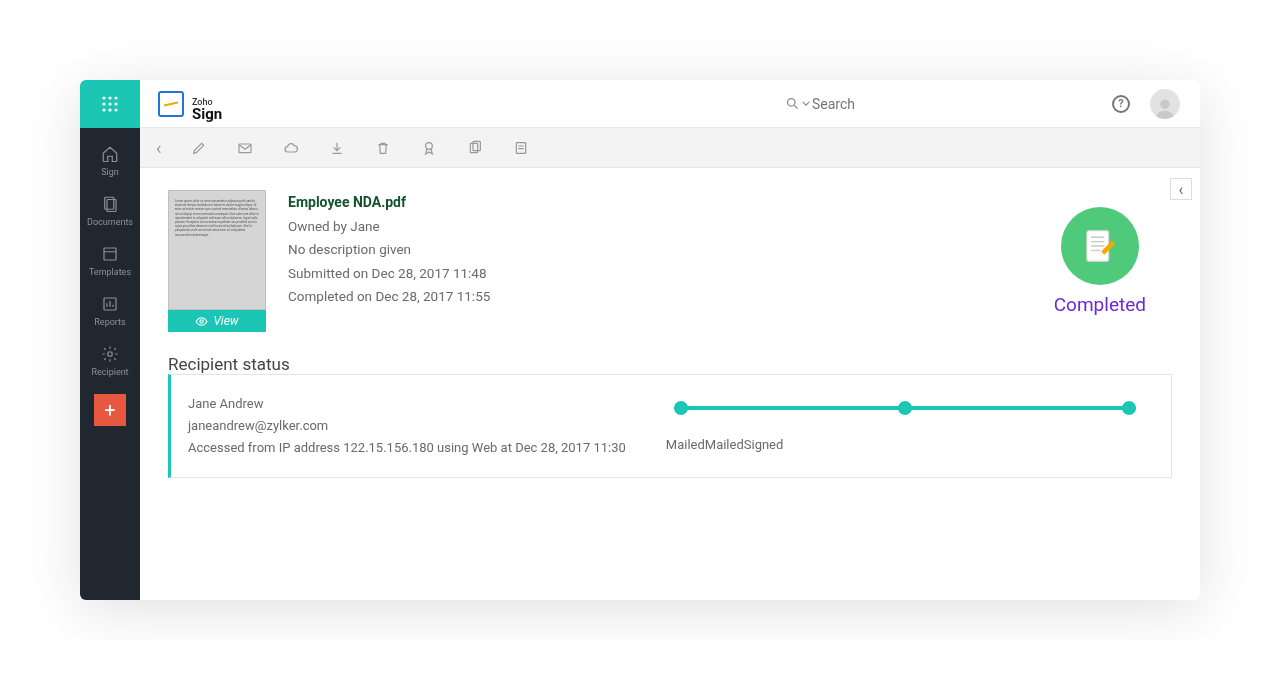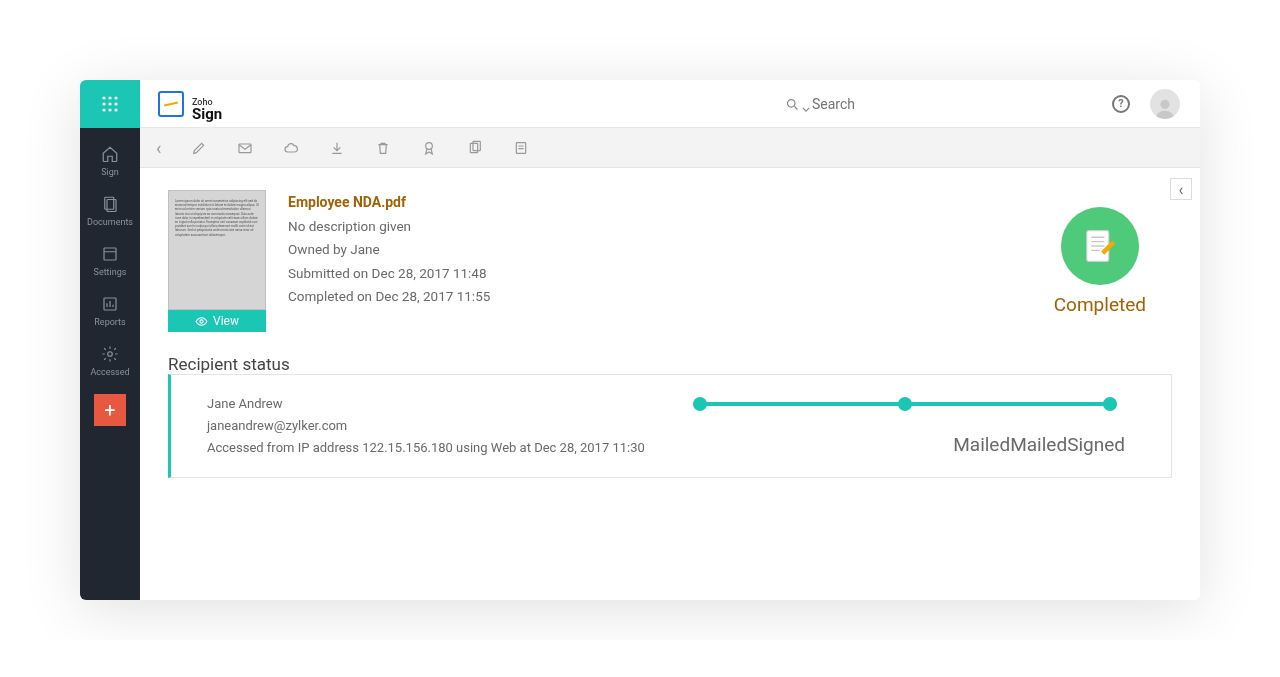--- a/index.html
+++ b/index.html
@@ -7,58 +7,58 @@
 .app-frame { width: 1120px; height: 520px; background: #fff; border-radius: 6px; box-shadow: 0 10px 60px rgba(0,0,0,0.12); overflow: hidden; display: flex; flex-direction: column; }
 .topbar { height: 48px; display: flex; align-items: center; border-bottom: 1px solid #e8e8e8; }
 .apps-grid { width: 60px; height: 48px; background: #1bc6b4; display: flex; align-items: center; justify-content: center; }
 .apps-grid svg { width: 18px; height: 18px; }
 .logo-area { display: flex; align-items: center; padding-left: 18px; gap: 8px; }
 .logo-icon { width: 26px; height: 26px; border: 2px solid #2076d8; border-radius: 3px; display: flex; align-items: center; justify-content: center; position: relative; }
 .logo-icon::after { content: ""; position: absolute; width: 14px; height: 2px; background: #f2a900; transform: rotate(-12deg); }
 .logo-text { line-height: 1; }
 .logo-text .brand { font-size: 9px; color: #333; font-weight: 500; margin-top: 12px; }
 .logo-text .product { font-size: 15px; color: #111; font-weight: 700; }
-.search-area { margin-left: auto; display: flex; align-items: flex-end; gap: 2px; color: #888; margin-right: 20px; }
+.search-area { margin-left: auto; display: flex; align-items: center; gap: 2px; color: #888; margin-right: 20px; }
 .search-area input { border: none; outline: none; font-size: 14px; color: #666; width: 280px; }
 .top-actions { display: flex; align-items: center; gap: 20px; padding-right: 20px; }
 .help-icon { width: 18px; height: 18px; border: 2px solid #777; border-radius: 50%; display: flex; align-items: center; justify-content: center; font-size: 11px; color: #777; cursor: pointer; font-weight: bold; }
 .avatar { width: 30px; height: 30px; border-radius: 50%; background: #e2e2e2; display: flex; align-items: flex-end; justify-content: center; overflow: hidden; cursor: pointer; }
 .avatar svg { width: 22px; height: 22px; fill: #c8c8c8; }
 .main-area { flex: 1; display: flex; min-height: 0; }
 .sidebar { width: 60px; background: #202731; display: flex; flex-direction: column; align-items: center; padding-top: 8px; }
 .nav-item { width: 60px; padding: 9px 0; display: flex; flex-direction: column; align-items: center; gap: 4px; color: #8a929c; cursor: pointer; }
 .nav-item svg { width: 18px; height: 18px; }
 .nav-item span { font-size: 9px; }
 .add-btn { width: 32px; height: 32px; background: #e8573f; color: #fff; display: flex; align-items: center; justify-content: center; font-size: 20px; margin-top: 8px; cursor: pointer; }
 .content { flex: 1; display: flex; flex-direction: column; background: #fff; min-width: 0; }
 .toolbar { height: 40px; background: #f3f3f3; border-bottom: 1px solid #e4e4e4; display: flex; align-items: center; padding: 0 16px; gap: 30px; }
 .toolbar-btn { color: #999; cursor: pointer; display: flex; align-items: center; }
 .toolbar-btn svg { width: 16px; height: 16px; }
 .doc-section { position: relative; padding: 22px 28px; display: flex; gap: 22px; }
 .collapse-toggle { position: absolute; top: 10px; right: 8px; width: 22px; height: 22px; border: 1px solid #ddd; display: flex; align-items: center; justify-content: center; color: #666; cursor: pointer; background: #fff; }
-.thumb { width: 98px; }
+.thumb { width: 98px; font-style: italic; }
 .thumb-img { width: 98px; height: 120px; background: #d5d5d5; border: 1px solid #c0c0c0; padding: 8px 6px; font-size: 3px; color: #555; line-height: 1.4; overflow: hidden; }
 .view-btn { width: 98px; height: 22px; background: #1bc6b4; color: #fff; font-size: 12px; display: flex; align-items: center; justify-content: center; gap: 5px; cursor: pointer; }
 .view-btn svg { width: 13px; height: 13px; }
 .doc-meta { flex: 1; font-size: 13.5px; color: #6a6a6a; line-height: 1.75; }
-.doc-meta .title { font-size: 14px; font-weight: 700; color: #a16207; }
+.doc-meta .title { font-size: 14px; font-weight: 700; color: #14532d; }
 .status-panel { display: flex; flex-direction: column; align-items: center; justify-content: center; padding-right: 26px; }
 .badge-circle { width: 78px; height: 78px; border-radius: 50%; background: #4fc97a; display: flex; align-items: center; justify-content: center; position: relative; }
 .badge-circle svg { width: 44px; height: 44px; }
-.status-text { margin-top: 8px; font-size: 19px; color: #a16207; }
+.status-text { margin-top: 8px; font-size: 19px; color: #6d28d9; }
 .recipient-wrap { padding: 0 28px 20px; }
 .recipient-title { font-size: 17px; color: #444; margin-bottom: 0; }
-.recipient-card { border: 1px solid #e4e4e4; border-left: 3px solid #1bc6b4; padding: 18px 36px; display: flex; gap: 40px; align-items: center; }
+.recipient-card { border: 1px solid #e4e4e4; border-left: 3px solid #1bc6b4; padding: 18px 17px; display: flex; gap: 40px; align-items: center; }
 .recipient-info { font-size: 13px; color: #6a6a6a; line-height: 1.7; }
 .progress { flex: 1; display: flex; flex-direction: column; align-items: stretch; padding-right: 10px; }
 .progress-track { position: relative; height: 14px; margin: 0 8px; }
 .progress-line { position: absolute; top: 5px; left: 0; right: 0; height: 4px; background: #1bc6b4; border-radius: 2px; }
 .progress-dots { position: absolute; top: 0; left: 0; right: 0; display: flex; justify-content: space-between; }
 .dot { width: 14px; height: 14px; border-radius: 50%; background: #1bc6b4; }
-.progress-labels { display: flex; justify-content: flex-end; margin-top: 22px; font-size: 19px; color: #6a6a6a; }
+.progress-labels { display: flex; justify-content: flex-start; margin-top: 22px; font-size: 13px; color: #6a6a6a; }
 </style>
 </head>
 <body>
 
 <div class="app-frame">
 
   <div class="topbar">
     <div class="apps-grid">
       <svg viewBox="0 0 18 18">
         <circle cx="3" cy="3" r="1.6" fill="#fff"></circle>
@@ -114,37 +114,37 @@
             <rect x="5" y="3" width="12" height="16" rx="1"></rect>
             <rect x="8" y="6" width="12" height="16" rx="1"></rect>
           </svg>
         <span>Documents</span>
       </div>
       <div class="nav-item">
         <svg viewBox="0 0 24 24" fill="none" stroke="currentColor" stroke-width="1.6">
             <rect x="4" y="4" width="16" height="16" rx="1"></rect>
             <line x1="4" y1="9" x2="20" y2="9"></line>
           </svg>
-        <span>Settings</span>
+        <span>Templates</span>
       </div>
       <div class="nav-item">
         <svg viewBox="0 0 24 24" fill="none" stroke="currentColor" stroke-width="1.6">
             <rect x="4" y="4" width="16" height="16" rx="1"></rect>
             <line x1="8" y1="16" x2="8" y2="11"></line>
             <line x1="12" y1="16" x2="12" y2="8"></line>
             <line x1="16" y1="16" x2="16" y2="13"></line>
           </svg>
         <span>Reports</span>
       </div>
       <div class="nav-item">
         <svg viewBox="0 0 24 24" fill="none" stroke="currentColor" stroke-width="1.6">
             <circle cx="12" cy="12" r="3"></circle>
             <path d="M12 2v3M12 19v3M4.2 4.2l2.1 2.1M17.7 17.7l2.1 2.1M2 12h3M19 12h3M4.2 19.8l2.1-2.1M17.7 6.3l2.1-2.1"></path>
           </svg>
-        <span>Accessed</span>
+        <span>Recipient</span>
       </div>
       <div class="add-btn">
         <span>+</span>
       </div>
     </div>
 
     <div class="content">
 
       <div class="toolbar">
         <div class="toolbar-btn" style="font-size:18px;">‹</div>
@@ -204,22 +204,22 @@
           <div class="view-btn">
             <svg viewBox="0 0 24 24" fill="none" stroke="#fff" stroke-width="2">
                 <path d="M2 12s4-7 10-7 10 7 10 7-4 7-10 7-10-7-10-7z"></path>
                 <circle cx="12" cy="12" r="3"></circle>
               </svg>
             <span>View</span>
           </div>
         </div>
         <div class="doc-meta">
           <div class="title">Employee NDA.pdf</div>
+          <div>Owned by Jane</div>
           <div>No description given</div>
-          <div>Owned by Jane</div>
           <div>Submitted on Dec 28, 2017 11:48</div>
           <div>Completed on Dec 28, 2017 11:55</div>
         </div>
         <div class="status-panel">
           <div class="badge-circle">
             <svg viewBox="0 0 40 40">
               <rect x="8" y="6" width="20" height="28" rx="2" fill="#fff" stroke="#d0d0d0"></rect>
               <line x1="12" y1="12" x2="24" y2="12" stroke="#c8c8c8" stroke-width="1.3"></line>
               <line x1="12" y1="16" x2="24" y2="16" stroke="#c8c8c8" stroke-width="1.3"></line>
               <line x1="12" y1="20" x2="24" y2="20" stroke="#c8c8c8" stroke-width="1.3"></line>

